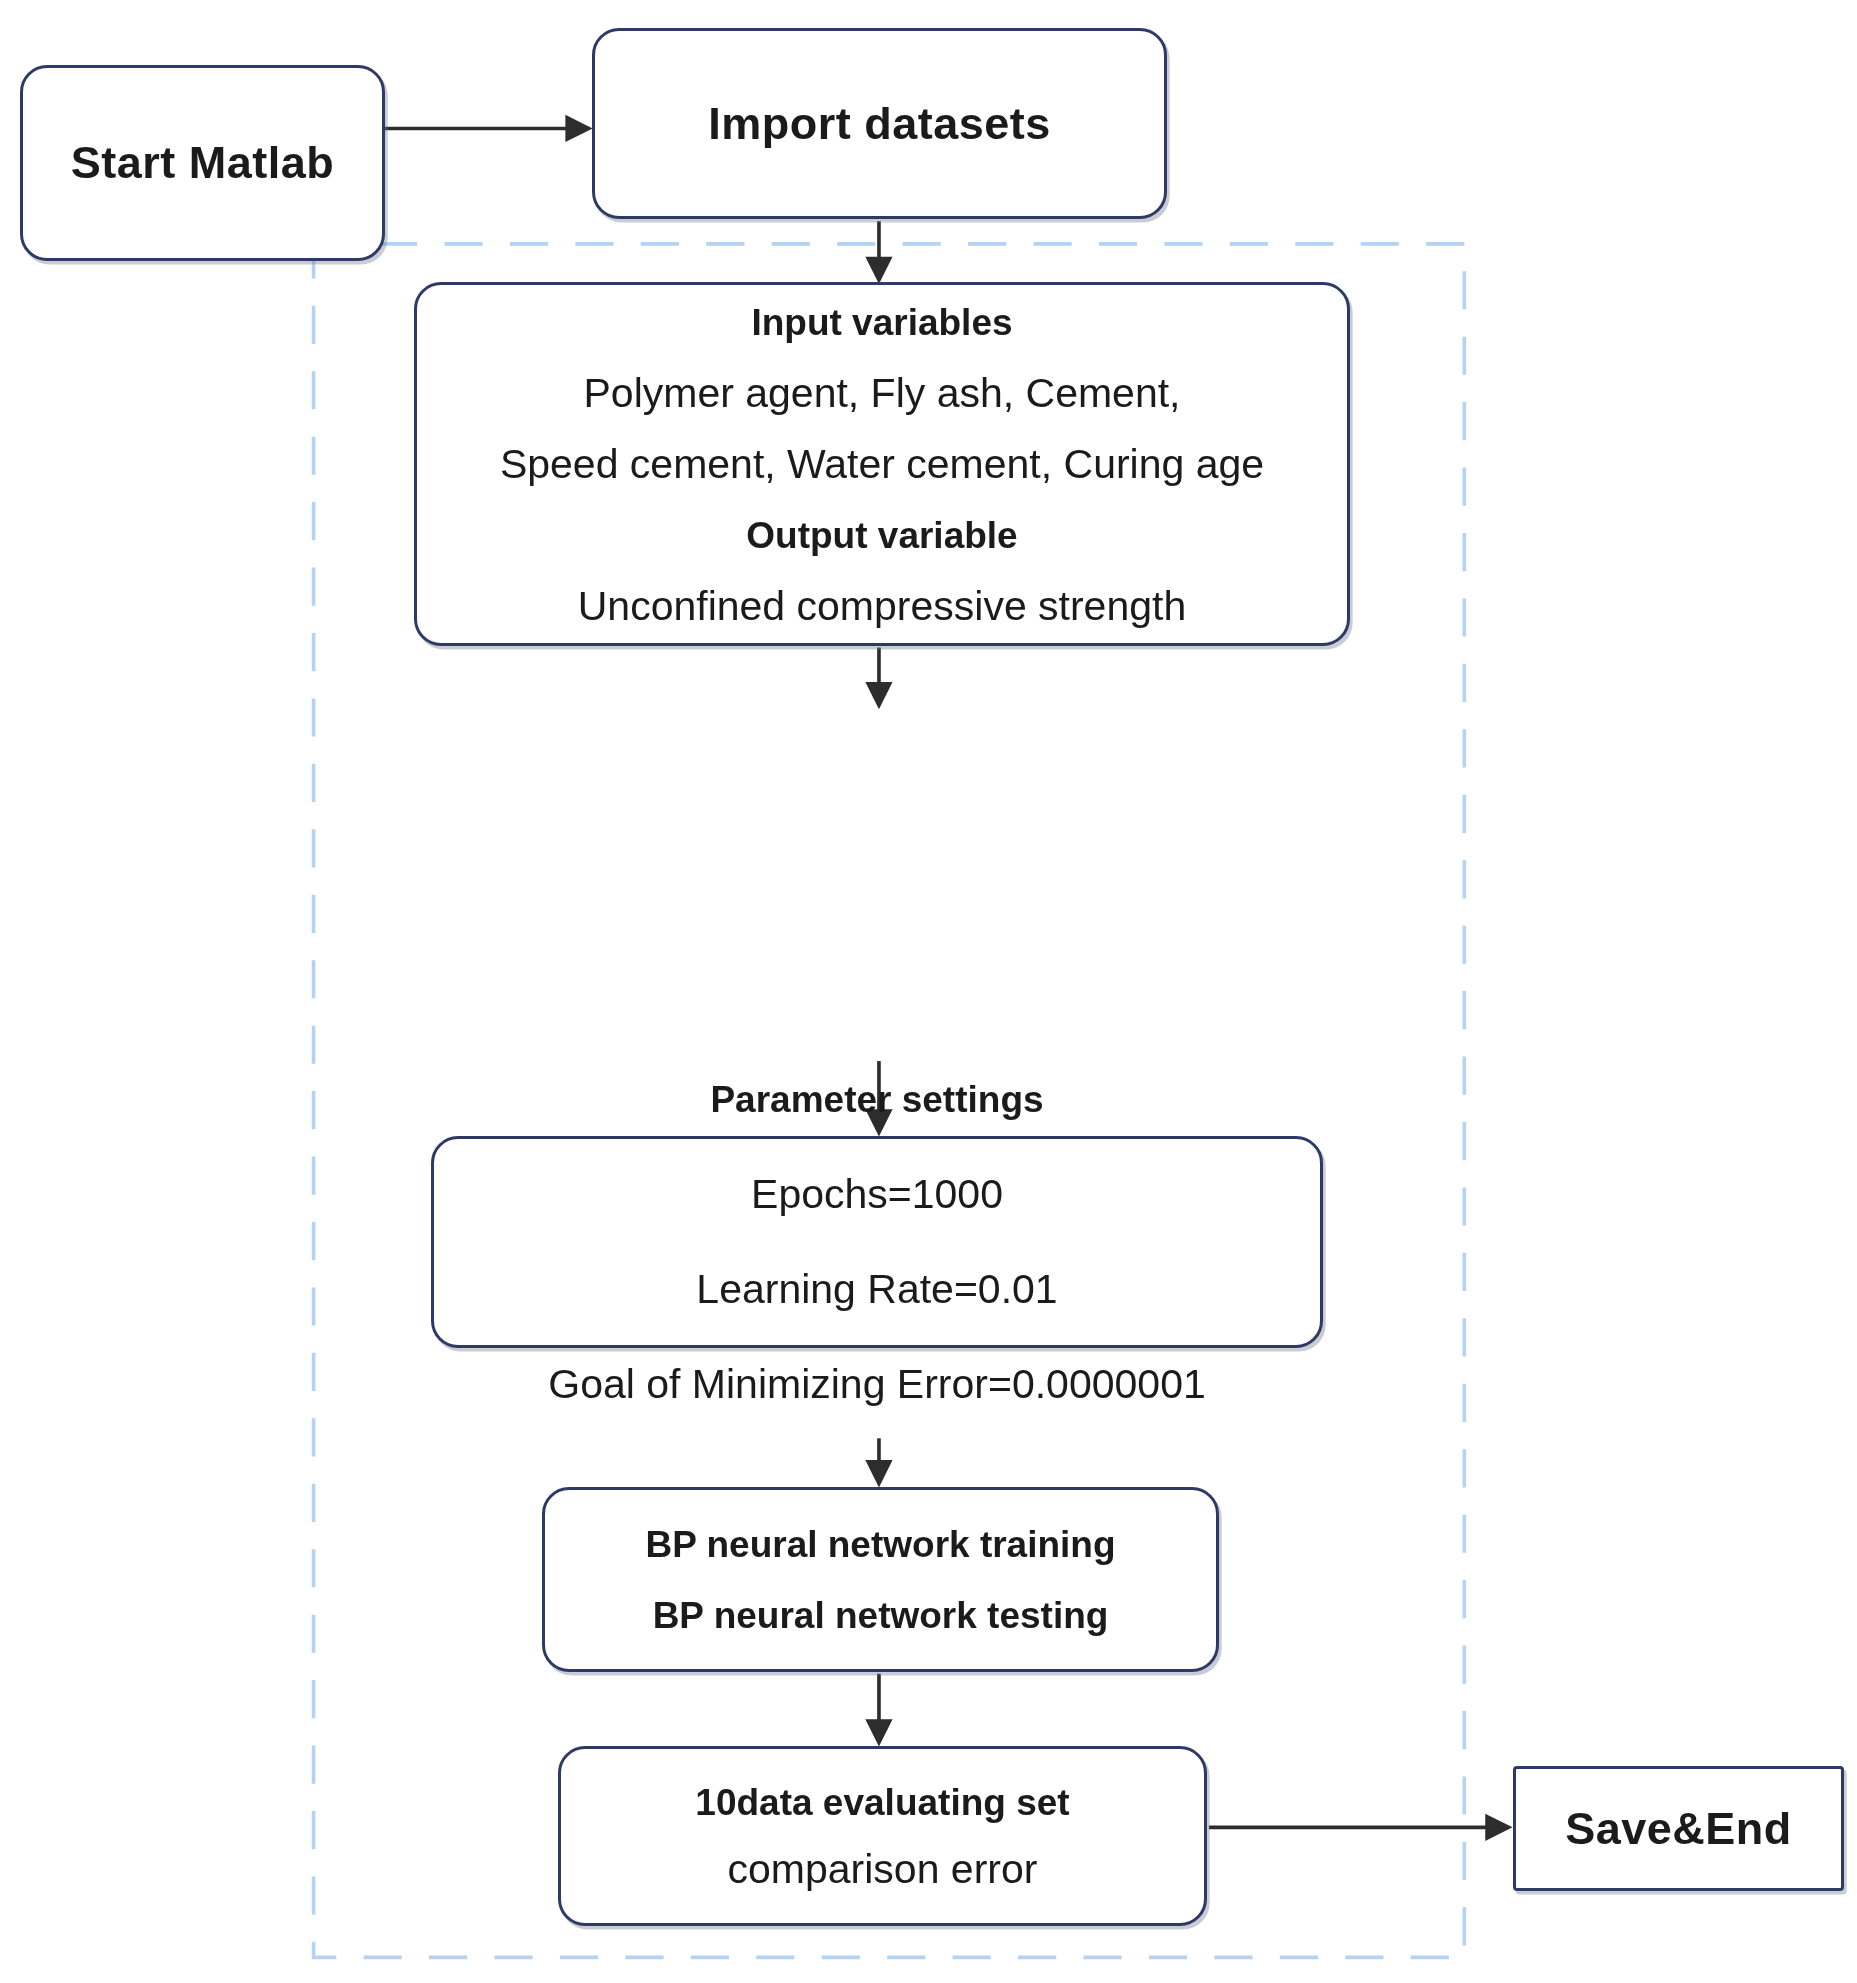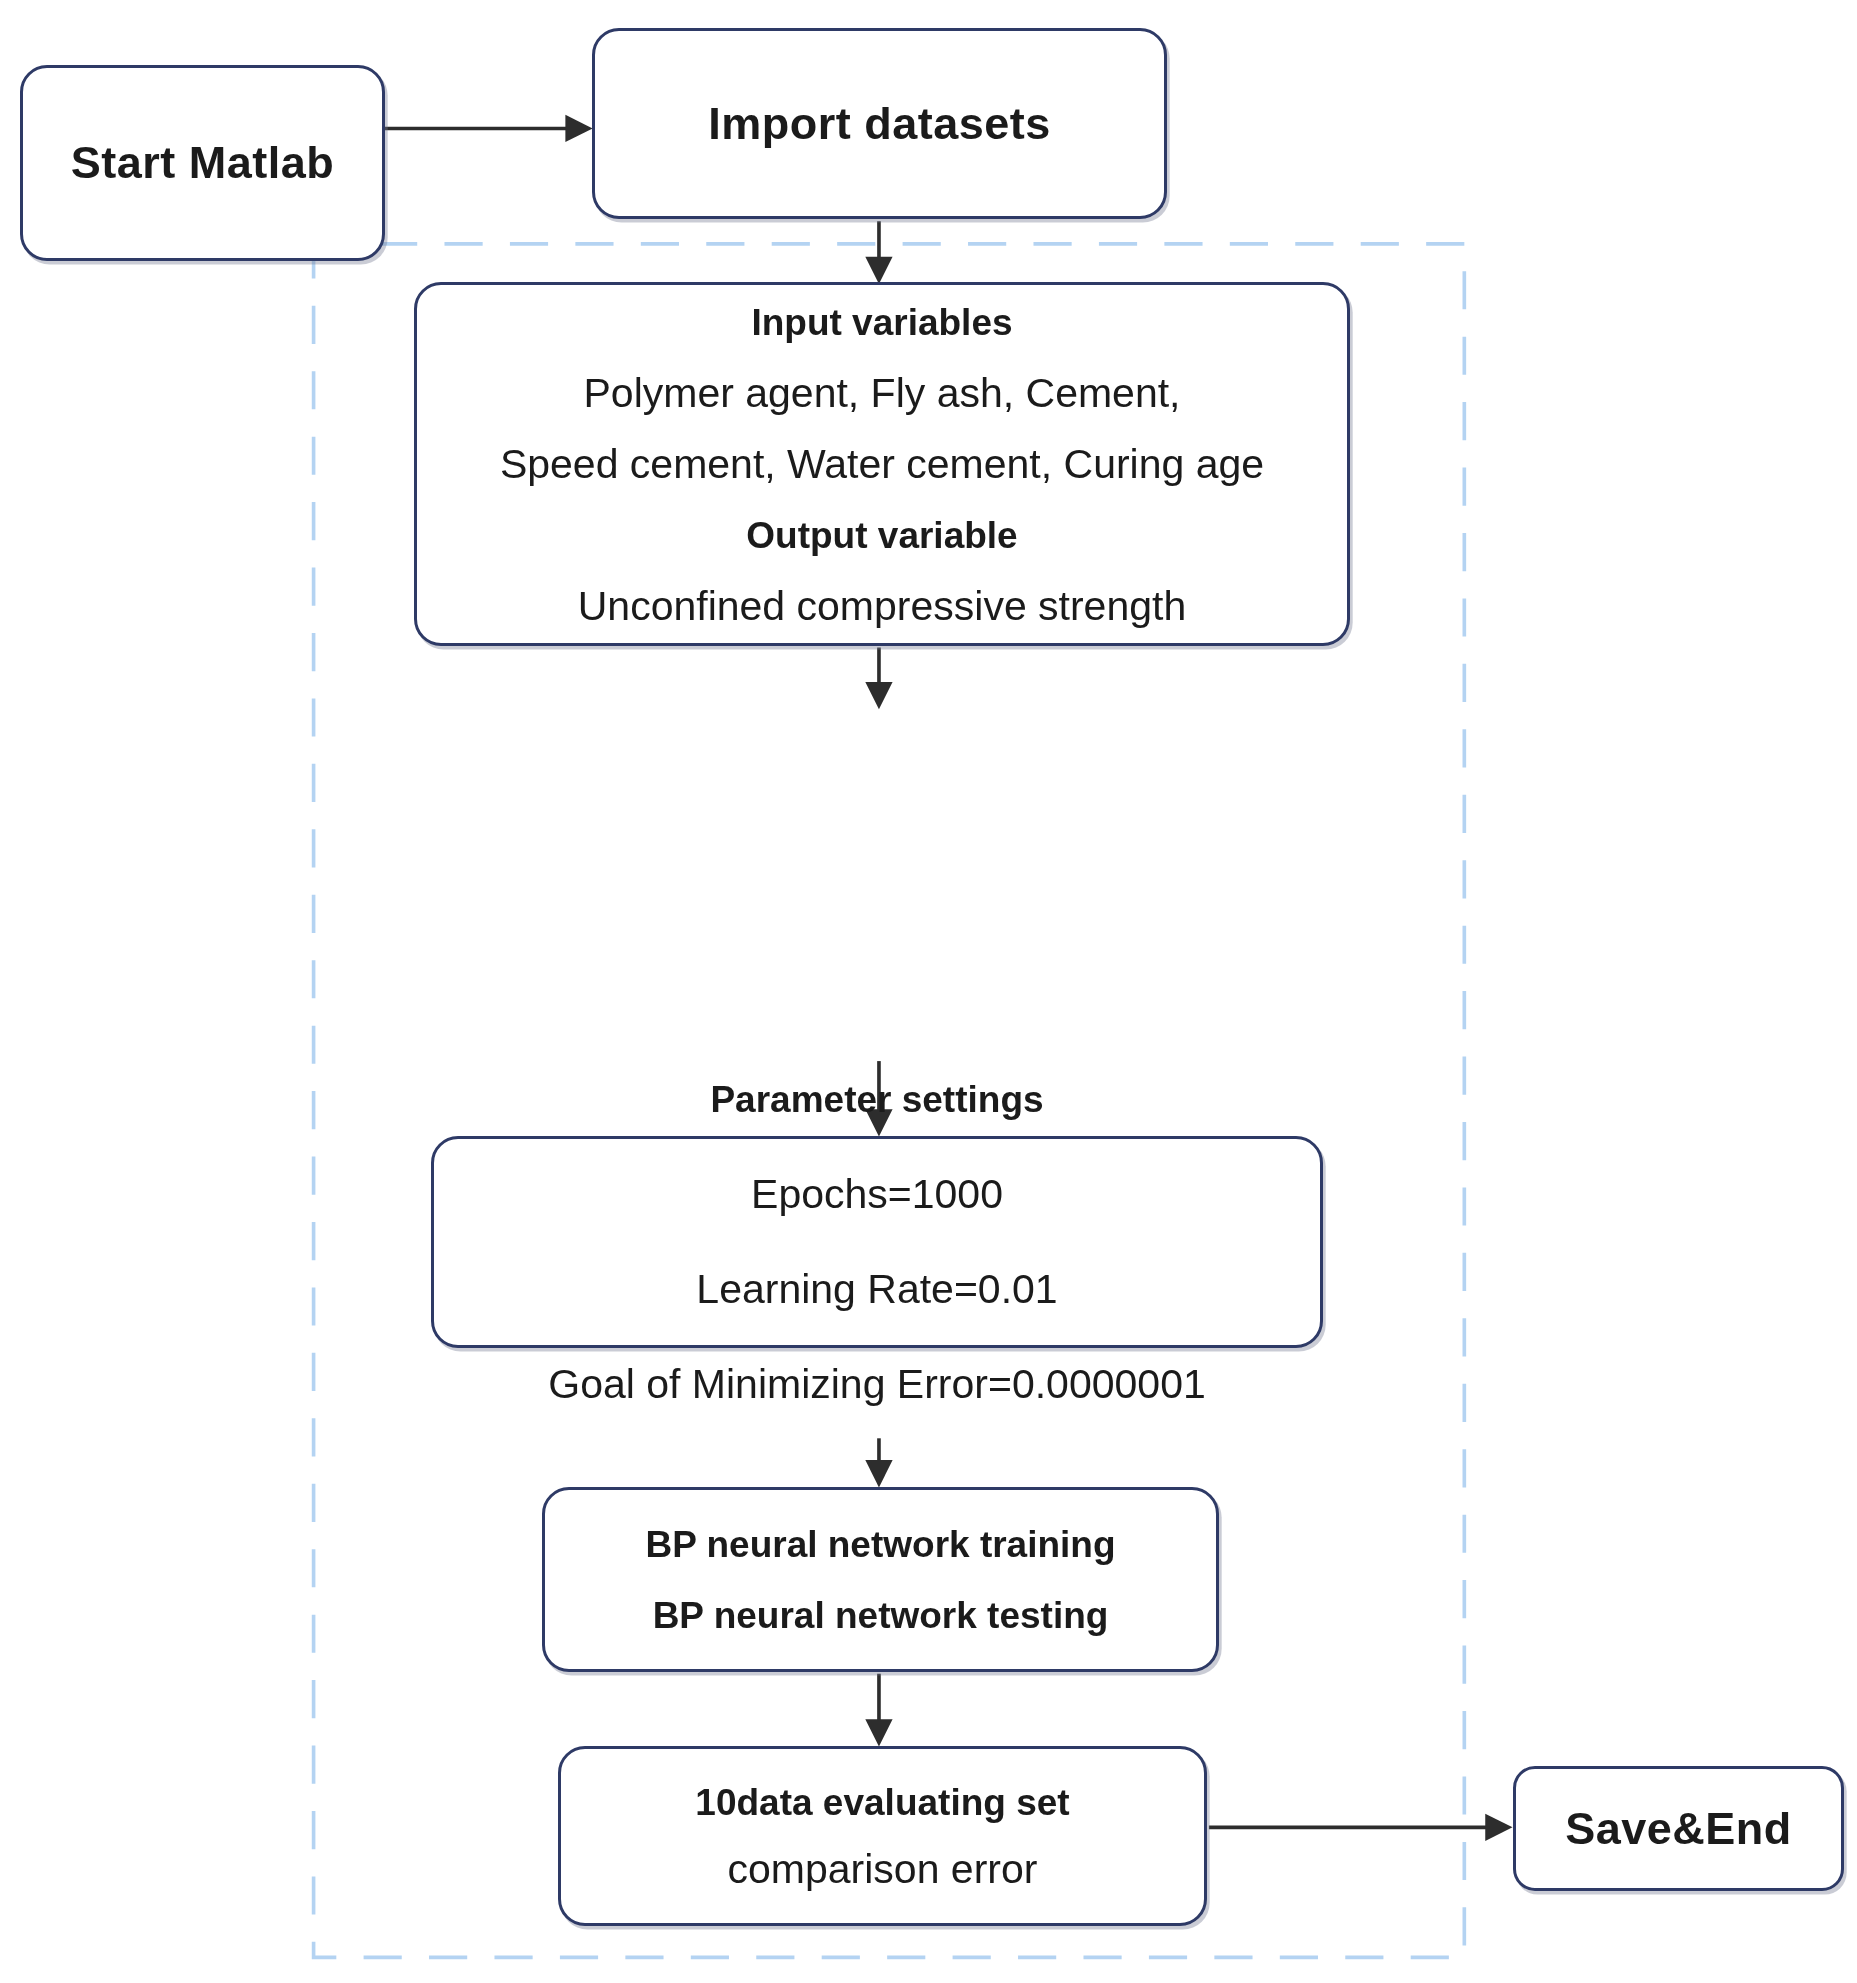--- a/index.html
+++ b/index.html
@@ -34,21 +34,21 @@
   #b-sample .ln{line-height:76px;}
   #b-eval .ln{line-height:67px;}
   
   #b-start {left:20px;  top:29px;   width:365px;  height:196px;margin-top:36px;}
   #b-import{left:592px; top:28px;   width:575px;  height:191px;}
   #b-input {left:414px; top:282px;  width:936px; height:364px;}
   #b-sample{left:476px; top:709px;  width:811px;  height:350px;}
   #b-param {left:431px; top:1136px; width:892px;  height:212px;gap:24px;}
   #b-bp    {left:542px; top:1487px; width:677px;  height:185px;}
   #b-eval  {left:558px; top:1746px; width:649px;  height:180px;}
-  #b-end   {left:1513px;top:1766px; width:331px;  height:125px;border-radius:22px;}
+  #b-end   {left:1513px;top:1766px; width:331px;  height:125px;border-radius:4px;}
 </style>
 </head>
 <body>
 
 <div id="canvas">
 
   <svg id="connectors" viewBox="0 0 2043 2182" xmlns="http://www.w3.org/2000/svg">
     <rect class="dashed-rect" x="345" y="268" width="1266" height="1885"></rect>
 
     <g>

